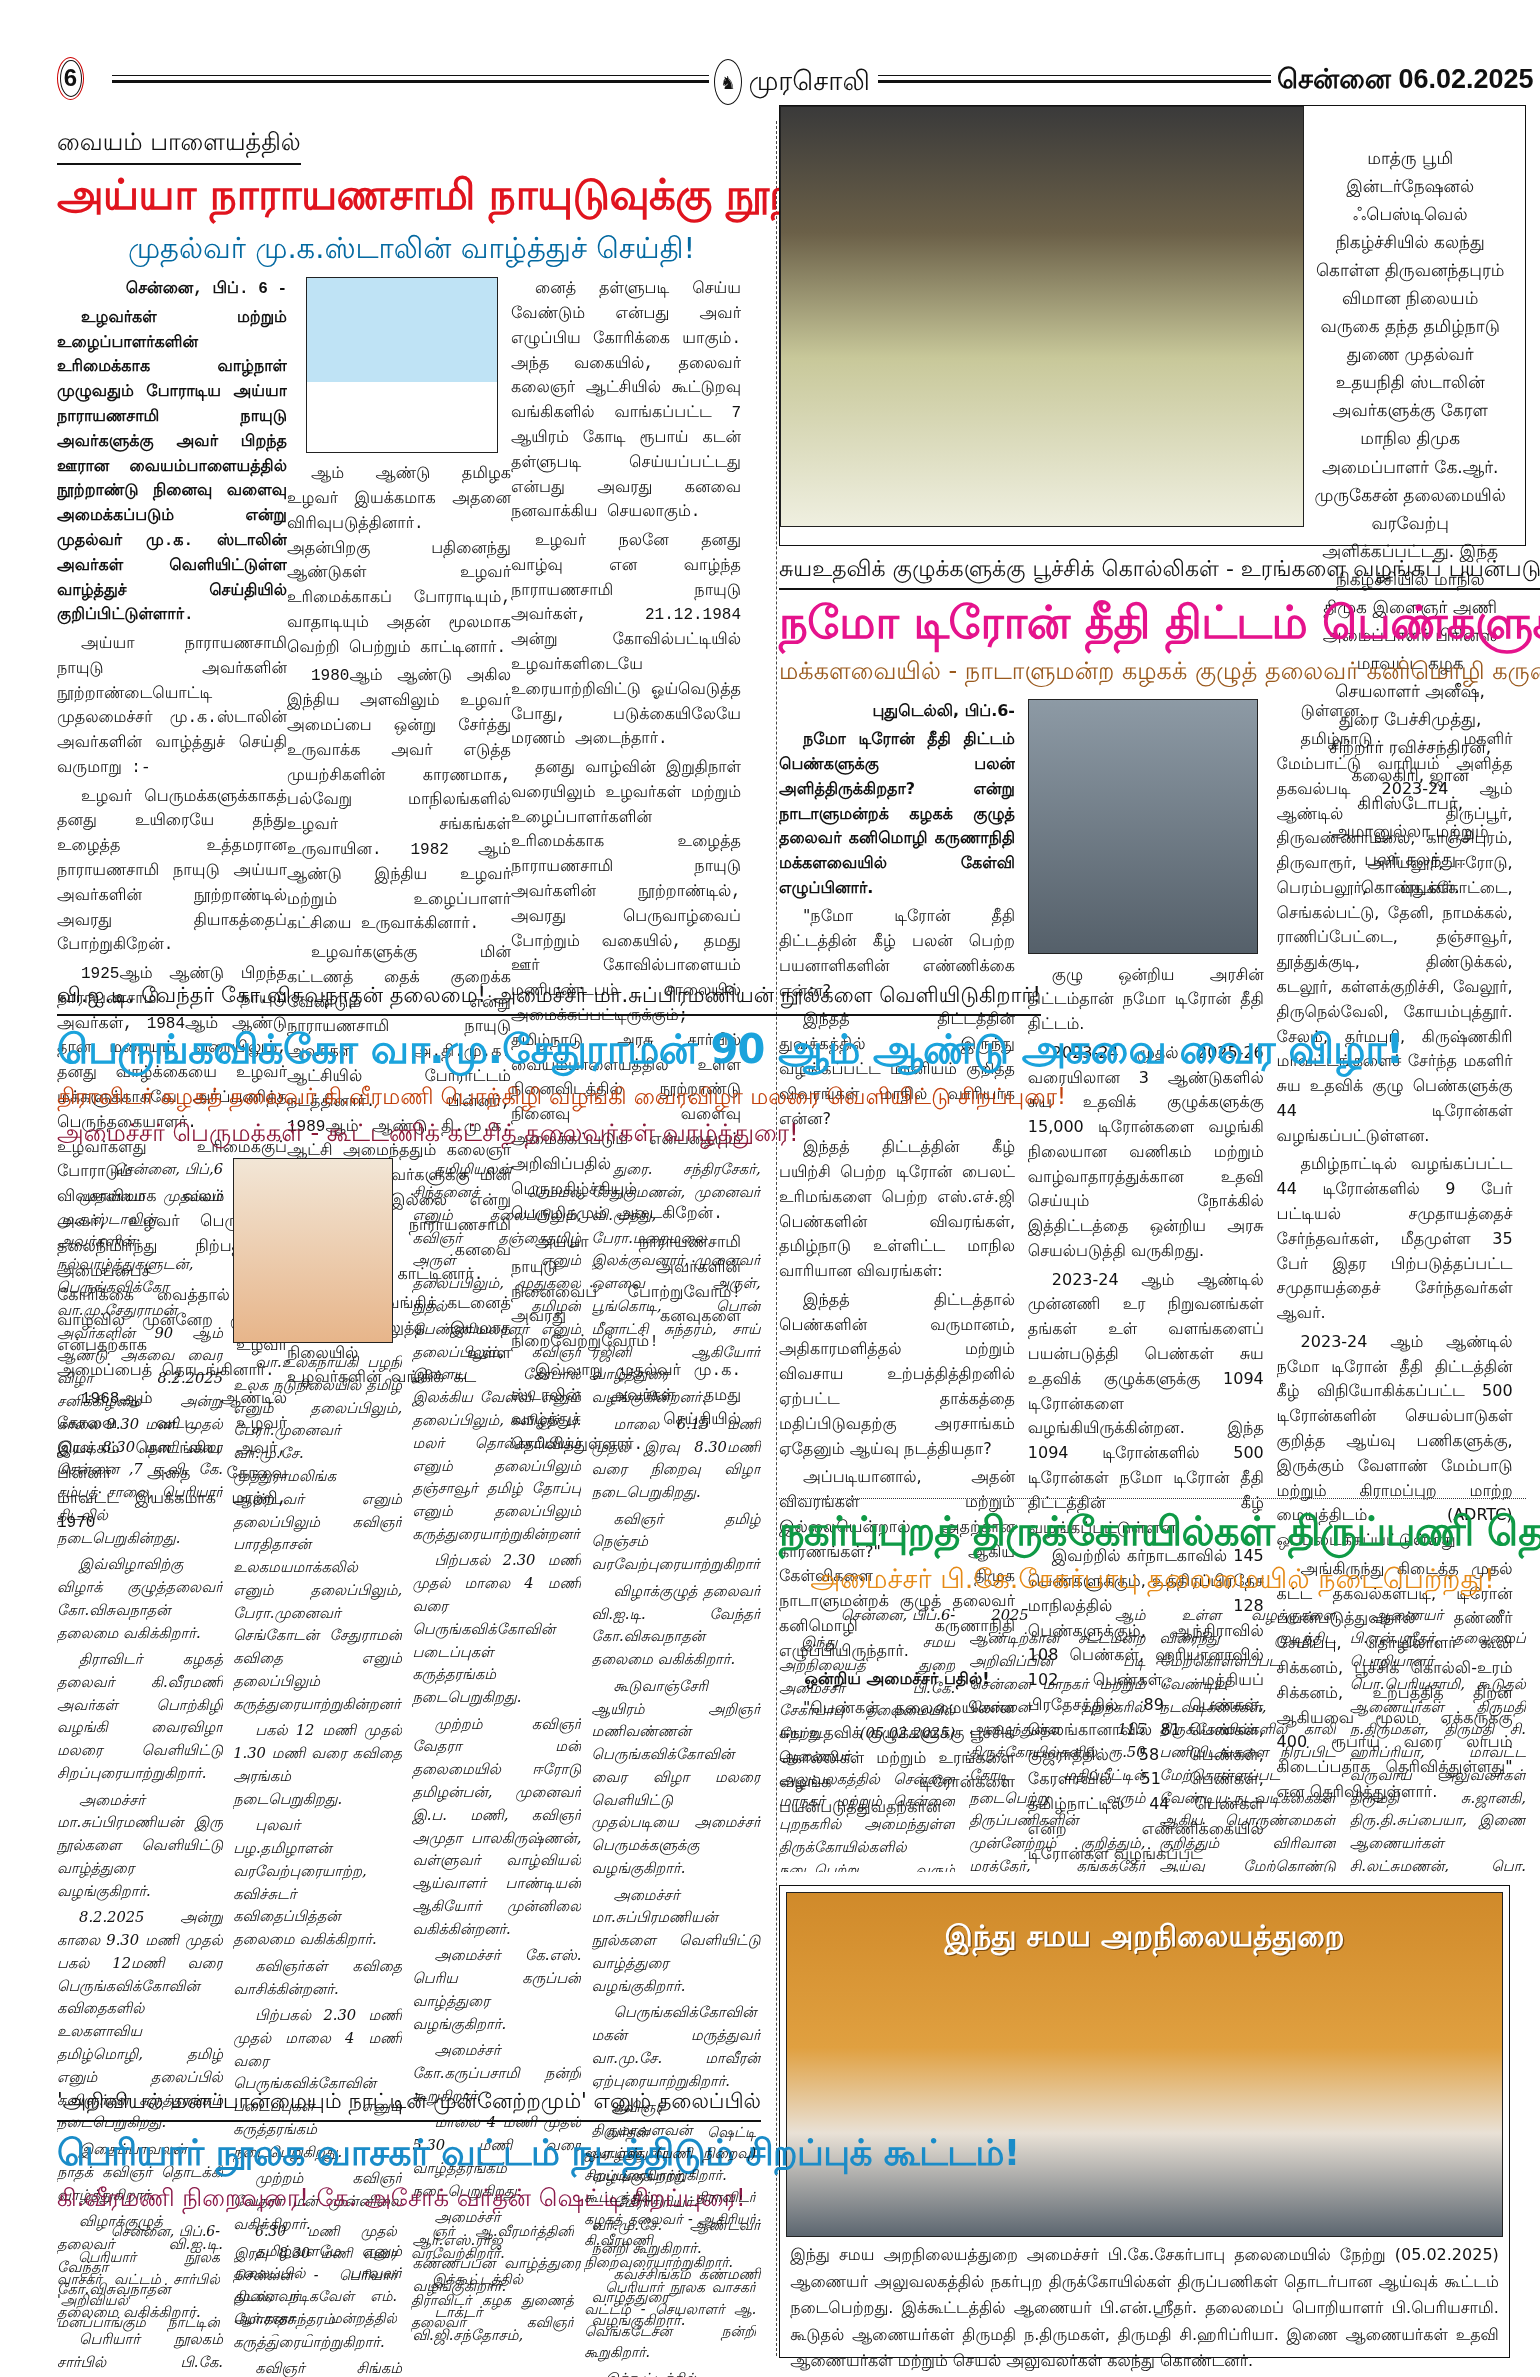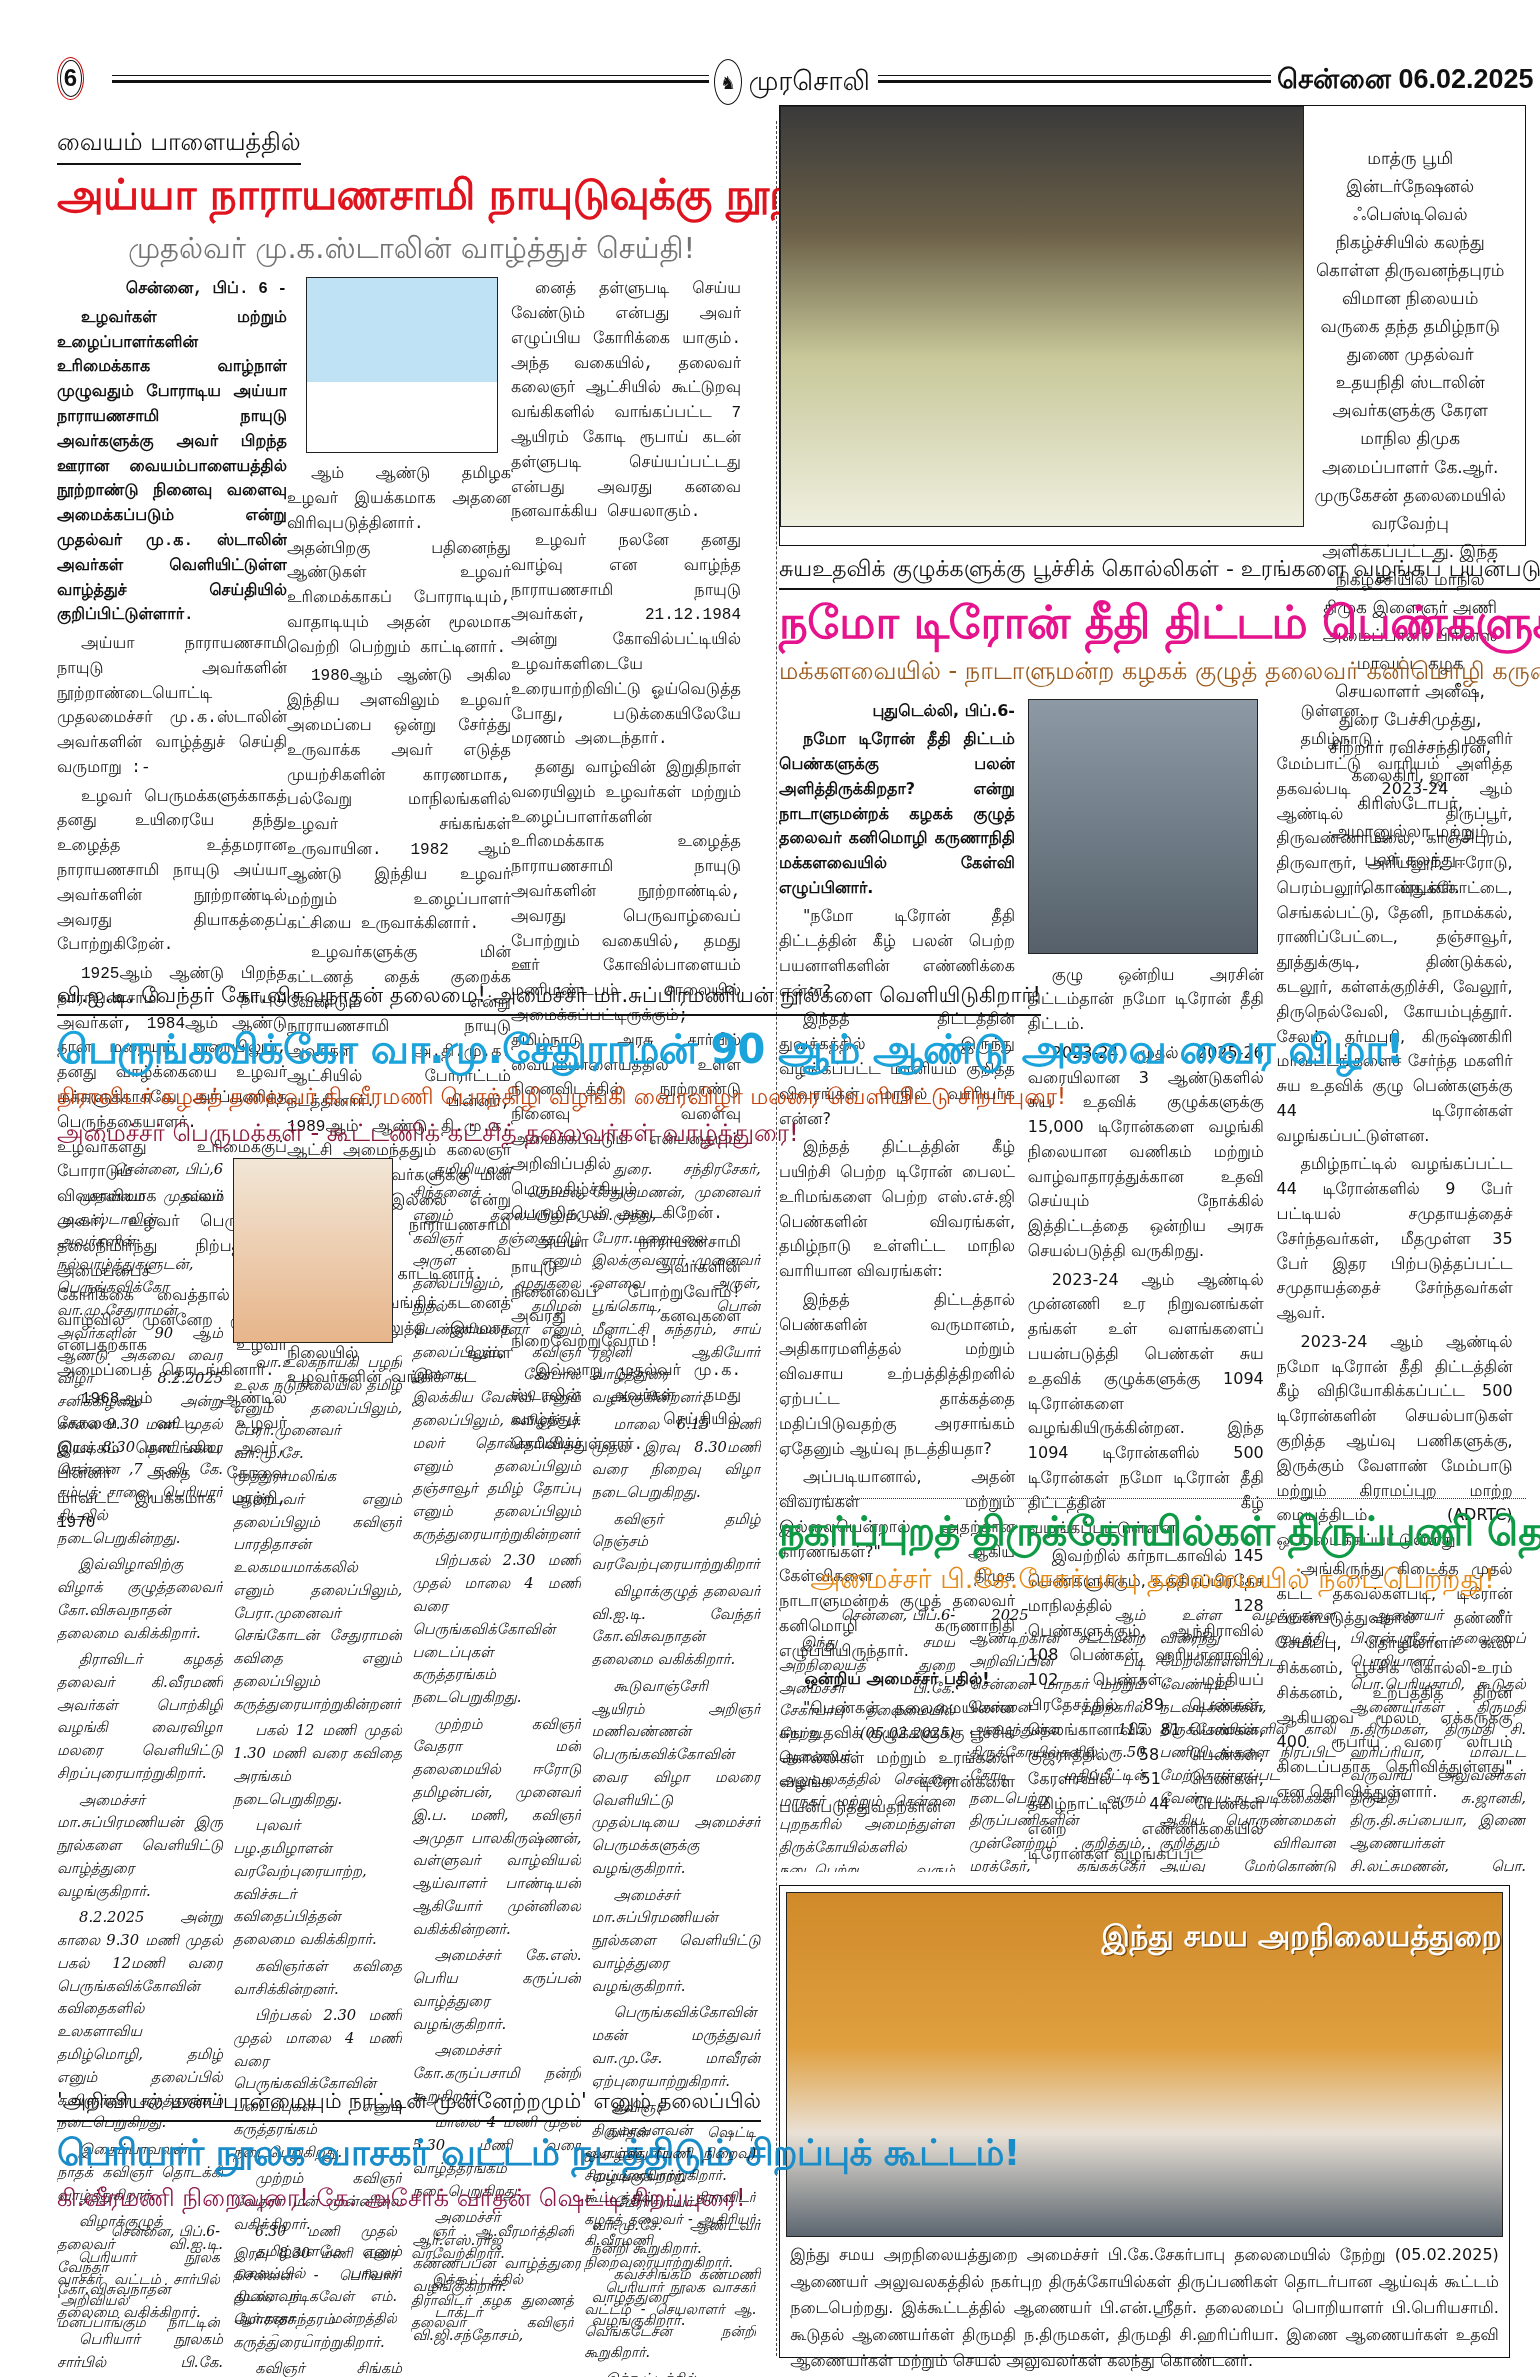--- a/index.html
+++ b/index.html
@@ -29,21 +29,21 @@
   .col p { text-indent: 1.5em; margin-bottom: 3.8px; }
   .col .lead { font-weight: bold; }
   .col .dl { text-align: right; font-weight: bold; }
   .ital { font-style: italic; font-family: "DejaVu Serif", serif; }
 
   .photo { background: linear-gradient(135deg,#c9d6e0,#8aa0b0); border: 1.3px solid #222; display:flex; align-items:center; justify-content:center; color:#333; font-size:14px; }
   .photo.portrait-blue { background: linear-gradient(180deg,#bfe3f5 0%, #bfe3f5 60%, #fff 60%, #fff 100%); }
   .photo.portrait-warm { background: linear-gradient(180deg,#f2e6d6,#e7b58a); }
   .photo.portrait-grey { background: linear-gradient(180deg,#8d9aa5,#55606a); }
   .photo.airport { background: linear-gradient(180deg,#3a3a3a 0%,#6b6048 30%,#c8c89a 60%,#efefe0 100%); }
-  .photo.meeting { background: linear-gradient(180deg,#d08a2a 0%,#e0a040 45%,#e9e1d6 70%,#5c6670 100%); justify-content: flex-end; }
+  .photo.meeting { background: linear-gradient(180deg,#d08a2a 0%,#e0a040 45%,#e9e1d6 70%,#5c6670 100%); }
 
   .boxed { border: 1.9px solid #111; }
   .caption { font-size: 17px; line-height: 1.65; text-align: center; }
   .dashedtop { border-top: 1.9px dotted #333; }
 </style>
 </head>
 <body>
 
 <div class="masthead">
   <div class="page-no">
@@ -56,21 +56,21 @@
   </div>
   <div class="rule r2"></div>
   <div class="dateline">சென்னை 06.02.2025</div>
 </div>
 
 <div class="vsep"></div>
 
 <div class="art" style="left:57px; top:128px; width:709px;">
   <div class="kicker">வையம் பாளையத்தில்</div>
   <div class="headline" style="color:#e0141e; font-size:42px; margin-top:6.4px;">அய்யா நாராயணசாமி நாயுடுவுக்கு நூற்றாண்டு நினைவு வளைவு!</div>
-  <div class="subhead" style="color:#737373; font-size:29px; margin:11.5px 0 11.5px;">முதல்வர் மு.க.ஸ்டாலின் வாழ்த்துச் செய்தி!</div>
+  <div class="subhead" style="color:#0369a1; font-size:29px; margin:11.5px 0 11.5px;">முதல்வர் மு.க.ஸ்டாலின் வாழ்த்துச் செய்தி!</div>
   <div style="display:flex; gap:0;font-family:Liberation Mono, monospace;">
     <div style="width:230px;">
       <div class="col" style="font-size:16px;">
         <p class="dl">சென்னை, பிப். 6 -</p>
         <p class="lead">உழவர்கள் மற்றும் உழைப்பாளர்களின் உரிமைக்காக வாழ்நாள் முழுவதும் போராடிய அய்யா நாராயணசாமி நாயுடு அவர்களுக்கு அவர் பிறந்த ஊரான வையம்பாளையத்தில் நூற்றாண்டு நினைவு வளைவு அமைக்கப்படும் என்று முதல்வர் மு.க. ஸ்டாலின் அவர்கள் வெளியிட்டுள்ள வாழ்த்துச் செய்தியில் குறிப்பிட்டுள்ளார்.</p>
         <p>அய்யா நாராயணசாமி நாயுடு அவர்களின் நூற்றாண்டையொட்டி முதலமைச்சர் மு.க.ஸ்டாலின் அவர்களின் வாழ்த்துச் செய்தி வருமாறு :-</p>
         <p>உழவர் பெருமக்களுக்காகத் தனது உயிரையே தந்து உழைத்த உத்தமரான நாராயணசாமி நாயுடு அய்யா அவர்களின் நூற்றாண்டில் அவரது தியாகத்தைப் போற்றுகிறேன்.</p>
         <p>1925ஆம் ஆண்டு பிறந்த நாராயணசாமி நாயுடு அவர்கள், 1984ஆம் ஆண்டு தான் மறையும் வரையிலும், தனது வாழ்க்கையை உழவர் மக்களுக்காகவே அர்ப்பணித்த பெருந்தகையாளர். உழவர்களது உரிமைக்குப் போராடும் சமூக விவசாயியாக வலம் வந்த அவர், உழவர் பெருமக்கள் தலைநிமிர்ந்து நிற்பதற்கான அமைப்பைச் சேர்ந்து கோரிக்கை வைத்தால் தான் வாழ்வில் முன்னேற முடியும் என்பதற்காக உழவர் அமைப்பைத் தொடங்கினார்.</p>
         <p>1968ஆம் ஆண்டில் கோவை வட்ட உழவர் இயக்கம் தொடங்கிய அவர், பின்னர் அதை கோவை மாவட்ட இயக்கமாக மாற்றி, 1970</p>
       </div>

